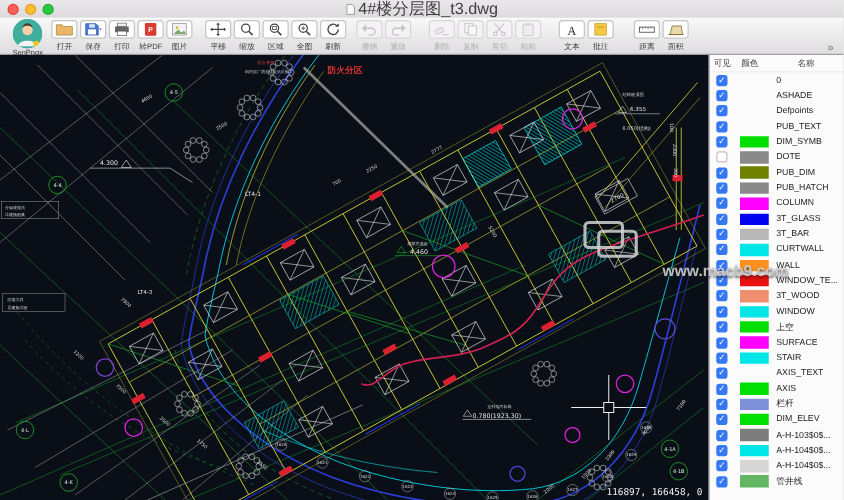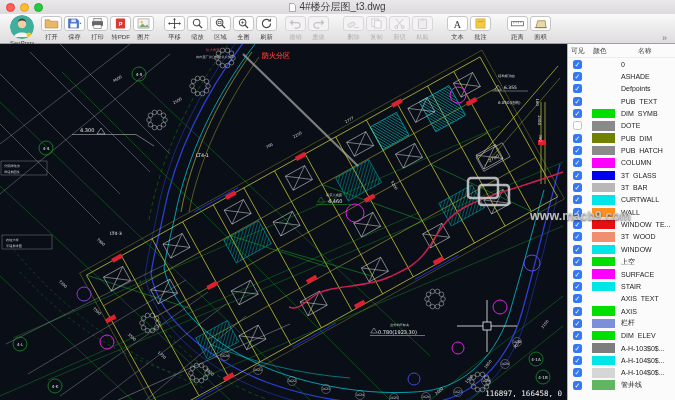--- a/index.html
+++ b/index.html
@@ -5,21 +5,21 @@
   html,body{margin:0;padding:0;background:#ececec;font-family:"Liberation Sans",sans-serif;}
   #app{position:relative;width:675px;height:400px;overflow:hidden;background:#ececec;}
 
   
   #titlebar{position:absolute;top:0;left:0;right:0;height:14px;background:linear-gradient(#eae8ea,#dcdadc);border-bottom:1px solid #c6c4c6;display:flex;align-items:center;justify-content:center;}
   #traffic{position:absolute;left:0;top:0;height:14px;display:flex;align-items:center;gap:5px;padding-left:6px;}
   #traffic span{width:7px;height:7px;border-radius:50%;display:block;}
   #tl-close{background:#ff5f57;border:0.5px solid #e0443e;}
   #tl-min{background:#febc2e;border:0.5px solid #dea123;}
   #tl-zoom{background:#28c840;border:0.5px solid #1eae31;}
-  #title{font-size:10px;color:#3f3f3f;display:flex;align-items:center;gap:3px;line-height:14px;justify-content:center;}
+  #title{font-size:13px;color:#3f3f3f;display:flex;align-items:center;gap:3px;line-height:14px;justify-content:center;}
   #title svg{display:block;}
 
   
   #toolbar{position:absolute;top:14px;left:0;right:0;height:30px;background:linear-gradient(#f9f9f9,#dfdddf);border-bottom:1px solid #9e9e9e;display:flex;align-items:flex-start;padding:2px 0 0 4px;box-sizing:border-box;}
   #avatar-wrap{display:flex;flex-direction:column;align-items:center;width:36px;flex:none;margin-top:-1px;}
   #avatar{width:24px;height:24px;border-radius:50%;overflow:hidden;flex:none;}
   #avatar svg{display:block;}
   #avatar-label{font-size:6.5px;color:#3c3c3c;margin-top:0px;transform:scale(.92);white-space:nowrap;}
   .tb-item{display:flex;flex-direction:column;align-items:center;width:23px;flex:none;}
   .tb-btn{width:21px;height:15px;background:#ffffff;border:1px solid #c6c6c6;border-radius:3px;display:flex;align-items:center;justify-content:center;box-sizing:border-box;}

